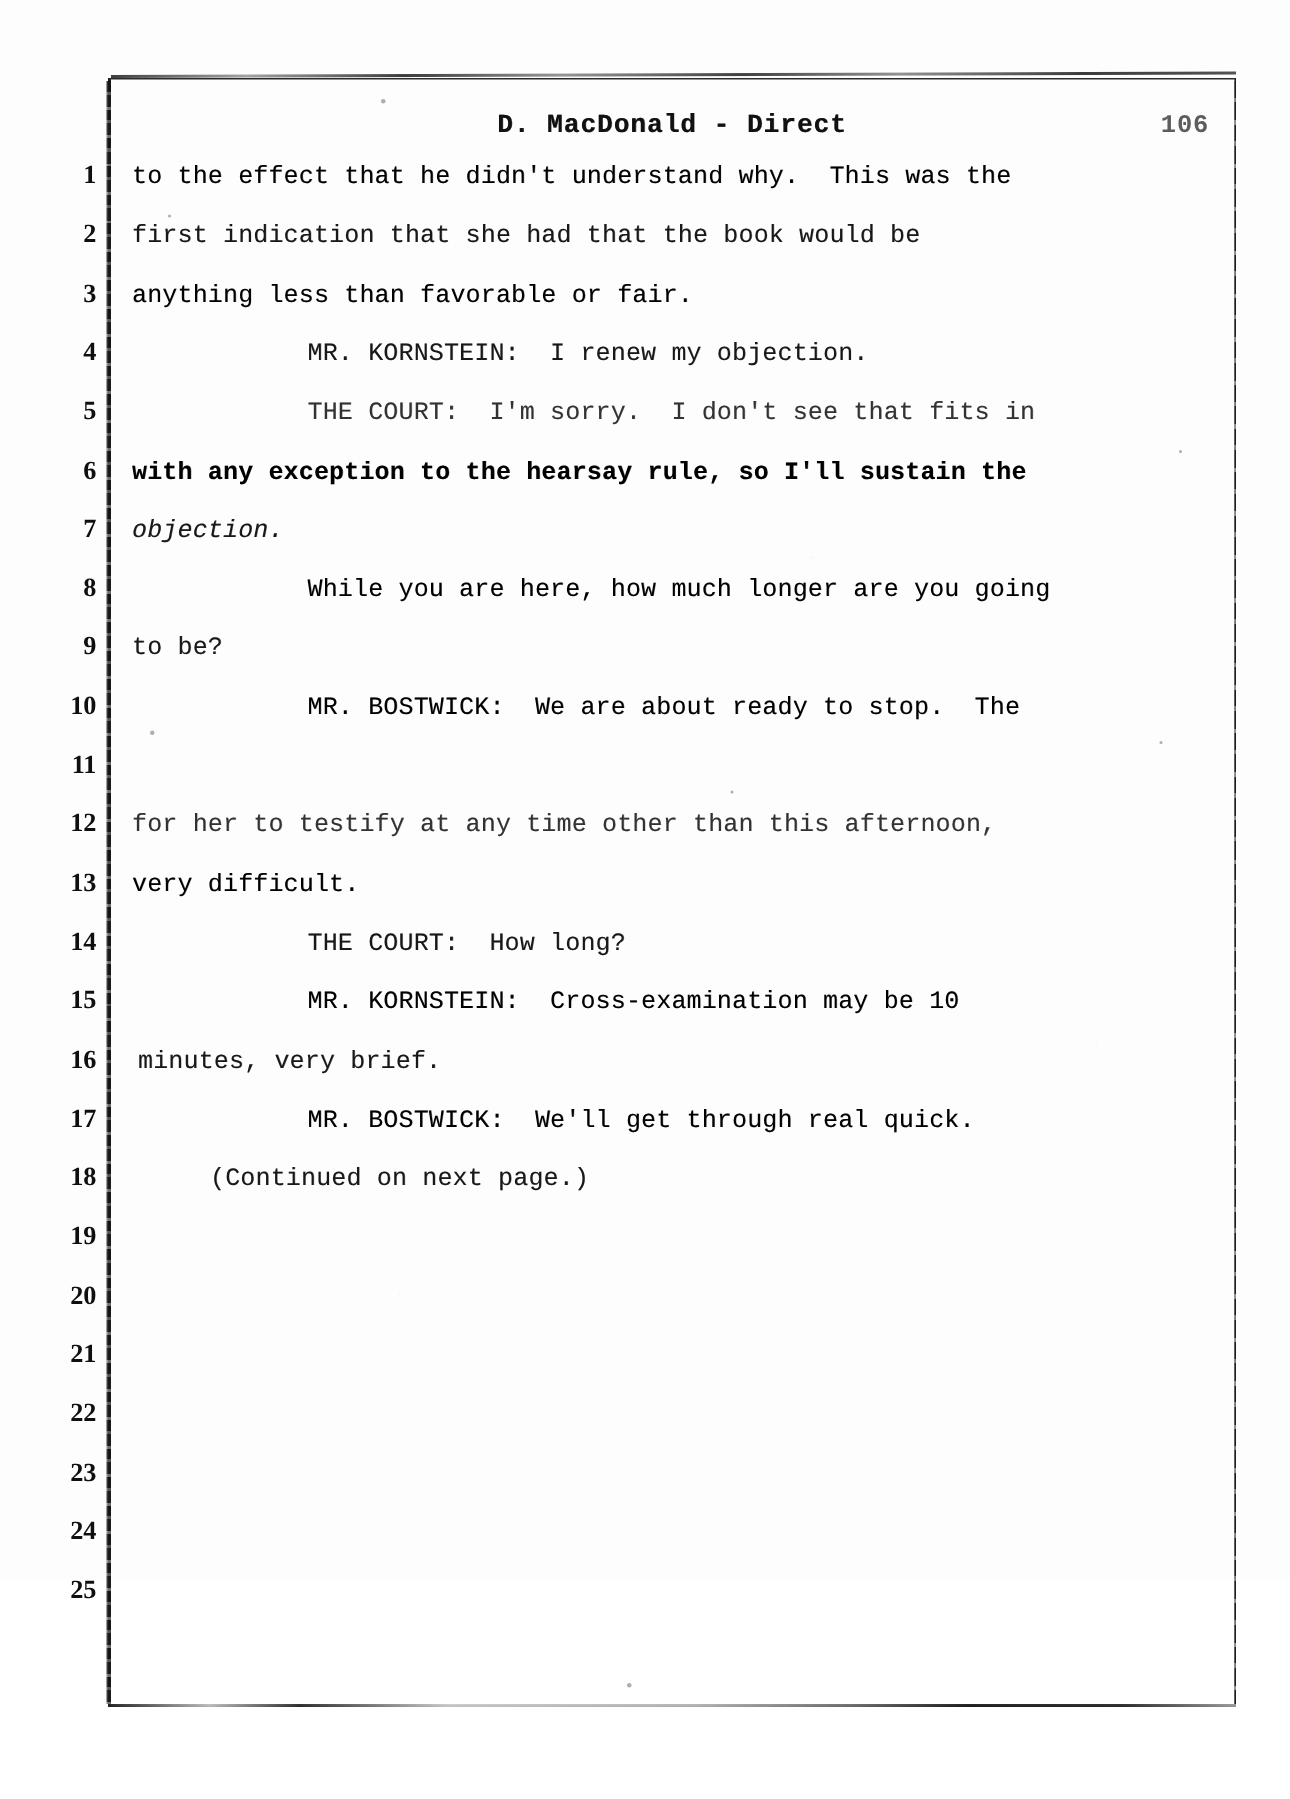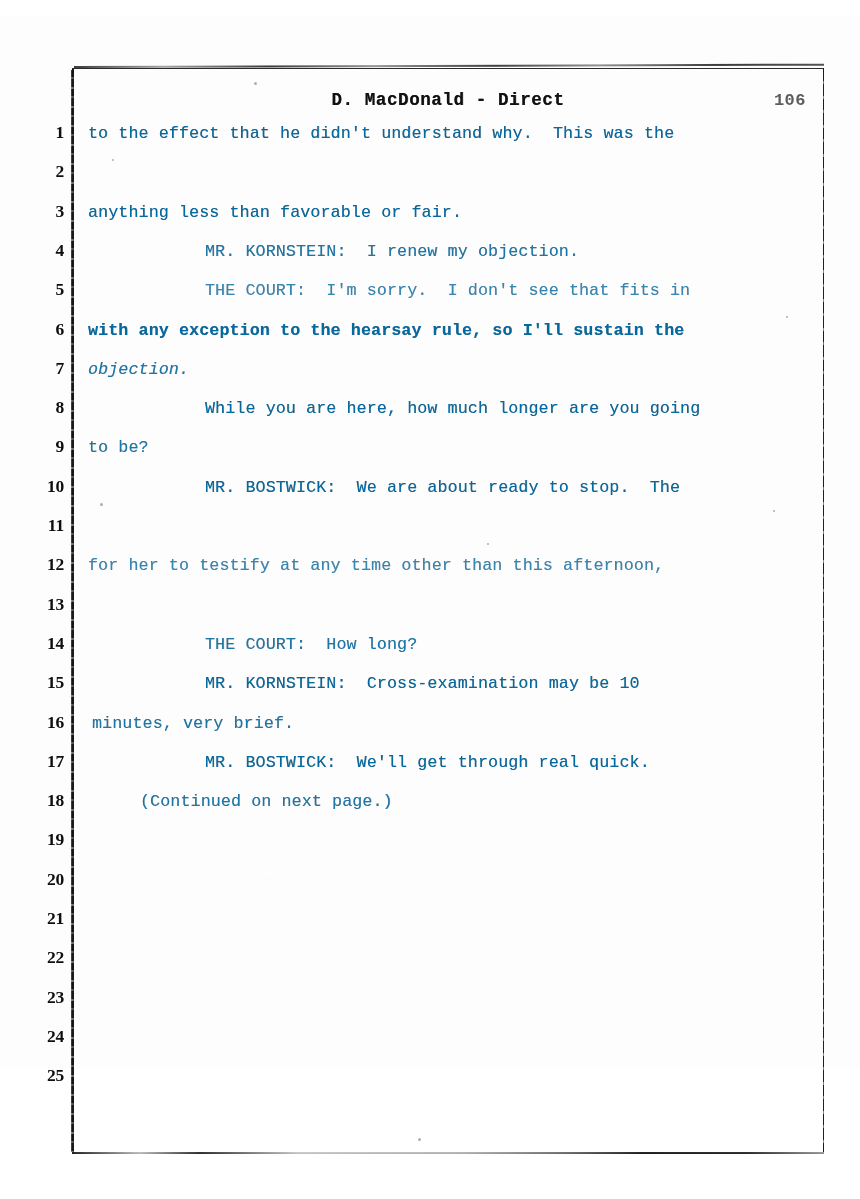--- a/index.html
+++ b/index.html
@@ -11,21 +11,21 @@
     width: 860px;
     height: 1199px;
     position: relative;
     font-family: "Liberation Mono", "DejaVu Sans Mono", monospace;
     overflow: hidden;
   }
 
   
   #page-sheet {
     position: absolute;
-    left: 0; top: 16px;
+    left: 0; top: 0;
     width: 860px; height: 1053px;
     background: #fdfdfd;
   }
 
   
   #doc-frame {
     position: absolute;
     left: 72px;
     top: 52px;
     width: 752px;
@@ -144,21 +144,21 @@
     width: 752px;
     height: 990px;
   }
   .transcript-line {
     position: absolute;
     left: 0;
     width: 752px;
     height: 26px;
     font-size: 16.6px;
     line-height: 26px;
-    color: #0369a1;
+    color: #000000;
     white-space: pre;
     letter-spacing: 0.15px;
     text-shadow: 0.3px 0 0 rgba(0,0,0,0.4);
   }
   .transcript-line.indent-speaker { padding-left: 133px; }
   .transcript-line.indent-paren   { padding-left: 68px; }
   .transcript-line.flush          { padding-left: 16px; }
 
   
   .f-light  { opacity: .80; }
@@ -224,29 +224,31 @@
       <div class="line-number" style="top: 748px;">20</div>
       <div class="line-number" style="top: 787px;">21</div>
       <div class="line-number" style="top: 826px;">22</div>
       <div class="line-number" style="top: 866px; text-align: right;">23</div>
       <div class="line-number" style="top: 905px;">24</div>
       <div class="line-number" style="top: 944px;">25</div>
     </div>
 
   <div id="transcript-body">
       <div class="transcript-line flush f-dark" style="top: 0px;">to the effect that he didn't understand why.  This was the</div>
+      <div class="transcript-line flush f-mid" style="top: 39px;">first indication that she had that the book would be</div>
       <div class="transcript-line flush f-dark" style="top: 79px;">anything less than favorable or fair.</div>
       <div class="transcript-line indent-speaker f-mid" style="top: 118px;">MR. KORNSTEIN:  I renew my objection.</div>
       <div class="transcript-line indent-speaker f-light" style="top: 157px;">THE COURT:  I'm sorry.  I don't see that fits in</div>
       <div class="transcript-line flush f-dark" style="top: 197px; font-weight: bold;">with any exception to the hearsay rule, so I'll sustain the</div>
       <div class="transcript-line flush f-mid" style="top: 236px; font-style: italic;">objection.</div>
       <div class="transcript-line indent-speaker f-dark" style="top: 275px;">While you are here, how much longer are you going</div>
       <div class="transcript-line flush f-mid" style="top: 314px;">to be?</div>
       <div class="transcript-line indent-speaker f-dark" style="top: 354px;">MR. BOSTWICK:  We are about ready to stop.  The</div>
       <div class="transcript-line flush f-light" style="top: 432px;">for her to testify at any time other than this afternoon,</div>
+      <div class="transcript-line flush f-dark" style="top: 472px;">very difficult.</div>
       <div class="transcript-line indent-speaker f-mid" style="top: 511px;">THE COURT:  How long?</div>
       <div class="transcript-line indent-speaker f-dark" style="top: 550px;">MR. KORNSTEIN:  Cross-examination may be 10</div>
       <div class="transcript-line flush f-mid" style="top: 590px; padding-left: 20px;">minutes, very brief.</div>
       <div class="transcript-line indent-speaker f-dark" style="top: 629px;">MR. BOSTWICK:  We'll get through real quick.</div>
       <div class="transcript-line indent-paren f-mid" style="top: 668px;">(Continued on next page.)</div>
       <div class="transcript-line flush f-light" style="top: 707px;"></div>
       <div class="transcript-line flush f-dark" style="top: 747px;"></div>
       <div class="transcript-line flush f-mid" style="top: 786px;"></div>
       <div class="transcript-line flush f-dark" style="top: 825px;"></div>
       <div class="transcript-line flush f-mid" style="top: 865px;"></div>

